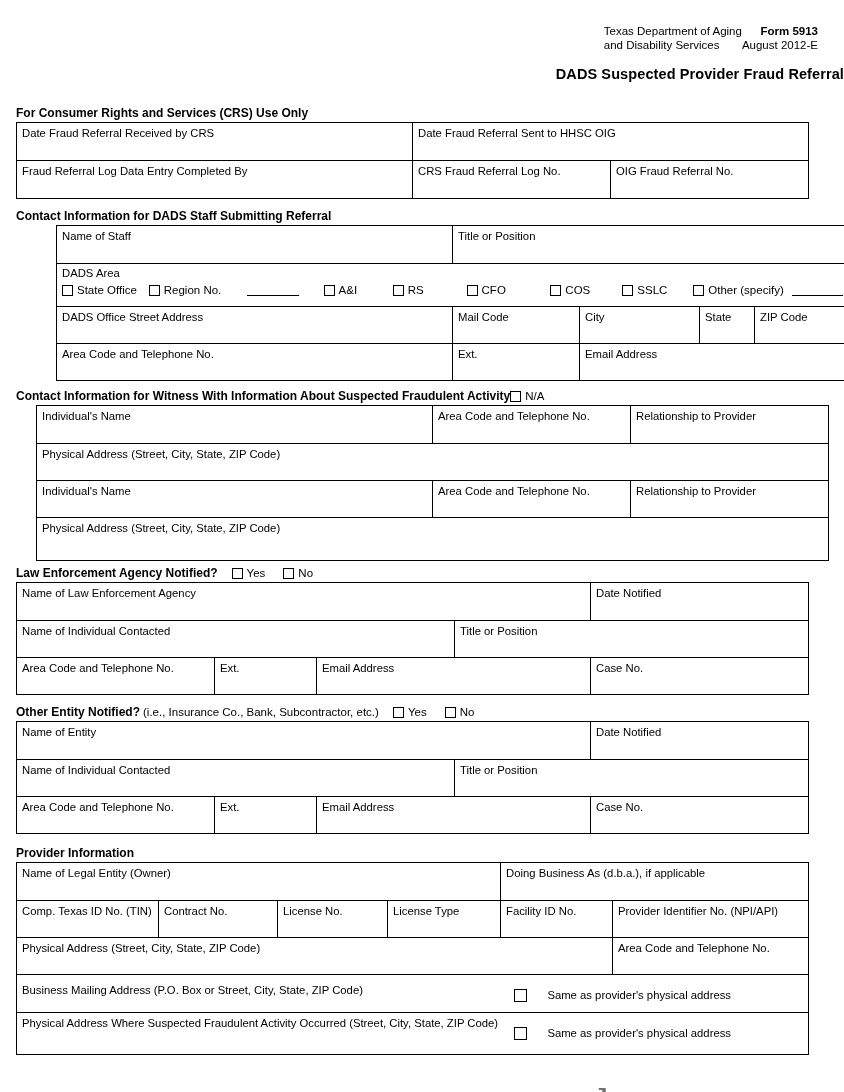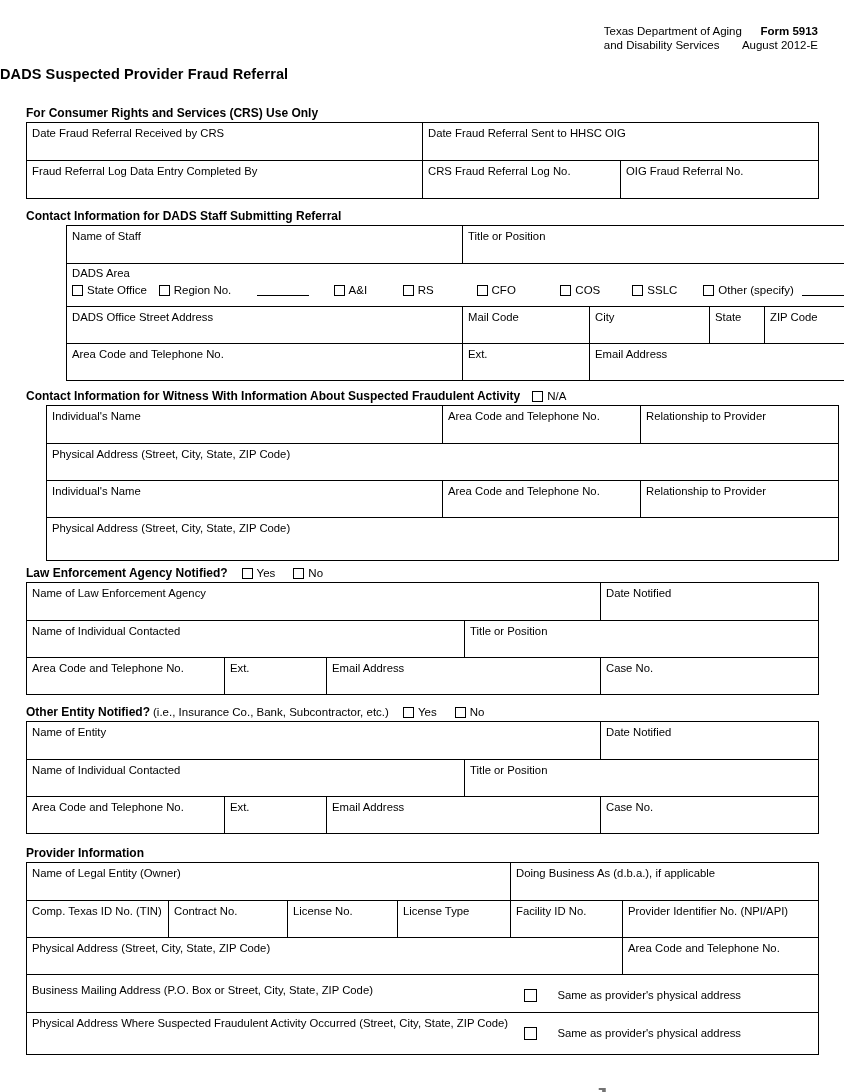--- a/index.html
+++ b/index.html
@@ -37,21 +37,21 @@
   .formmeta {
     text-align: right;
     font-size: 11.5px;
     line-height: 14px;
   }
   .formmeta .fno { font-weight: bold; }
 
   .doctitle {
     position: absolute;
     top: 66px; left: 0; width: 844px;
-    text-align: left;
+    text-align: right;
     font-size: 14.5px;
     font-weight: bold;
     letter-spacing: 0.1px;
   }
 
   
   .sec-head {
     font-size: 12px;
     font-weight: bold;
     line-height: 14px;
@@ -98,21 +98,21 @@
   .tbl td {
     border: 1.1px solid #000;
     vertical-align: top;
     padding: 4px 5px 0 5px;
     font-size: 11.3px;
     line-height: 13px;
     font-weight: normal;
   }
   .tbl td.nopad { padding: 3px 5px 0 5px; }
 
-  .blk { position: absolute; left: 26px; width: 792px; }
+  .blk { position: absolute; left: 16px; width: 792px; }
 
   
   .cbrow {
     display: flex;
     align-items: center;
     margin-top: 4px;
   }
   .cbrow .cb-wrap { margin-right: 0; }
 
   .sameas {
@@ -273,21 +273,21 @@
           <span>Email Address</span>
         </td>
       </tr>
     </tbody>
       </table>
   </div>
 
   <div class="blk" style="top:389px;">
     <div class="sec-head">
       <span>Contact Information for Witness With Information About Suspected Fraudulent Activity</span>
-      <span class="cb-wrap" style="margin-left:12px">
+      <span class="cb-wrap" style="">
         <span class="cb"></span>
         <span>N/A</span>
       </span>
     </div>
   </div>
   <div class="blk" style="top:405px;margin-left:20px;">
     <table class="tbl">
       <colgroup>
           <col style="width:396px">
           <col style="width:198px">

